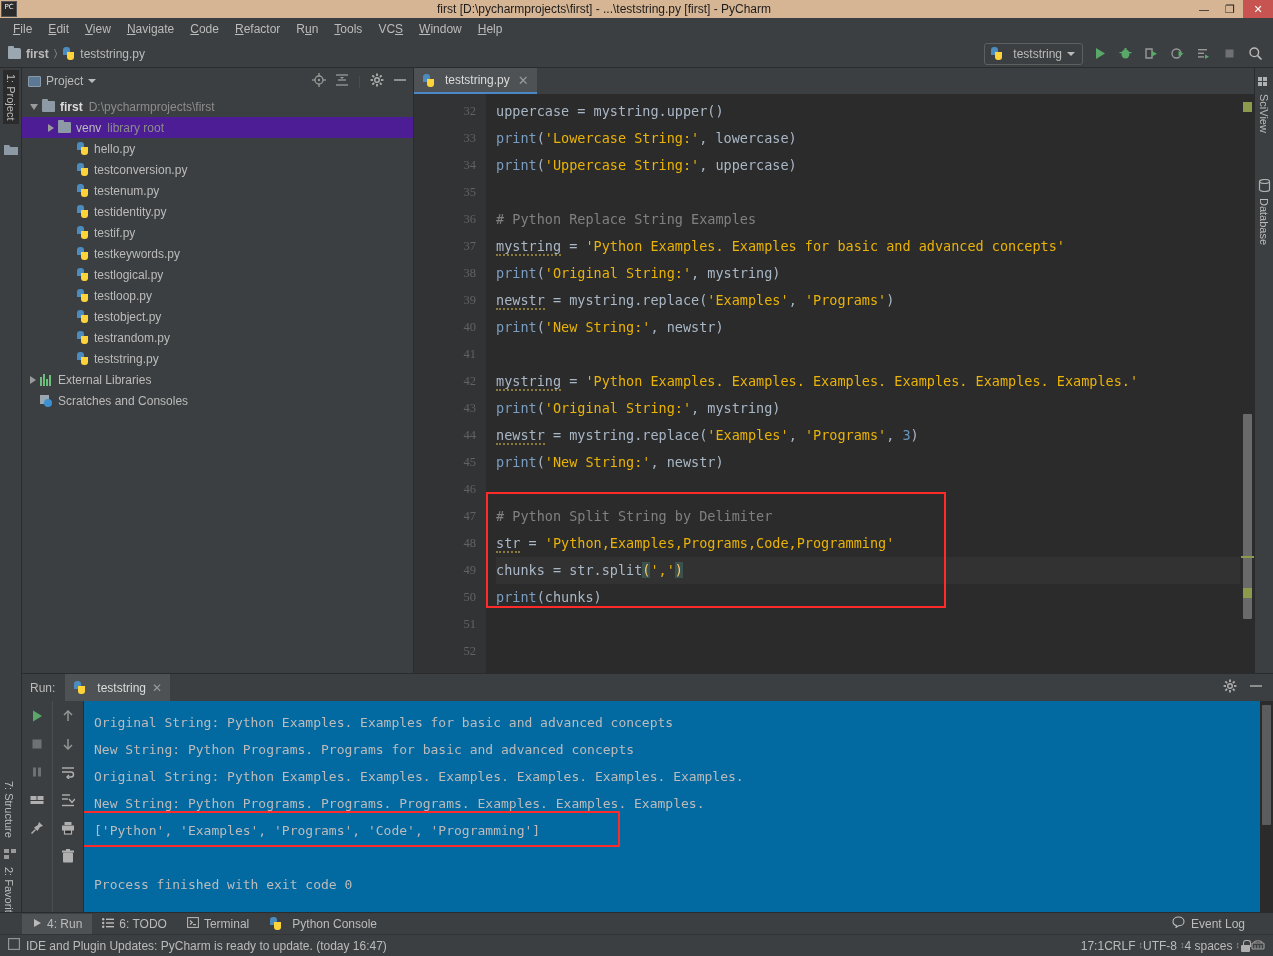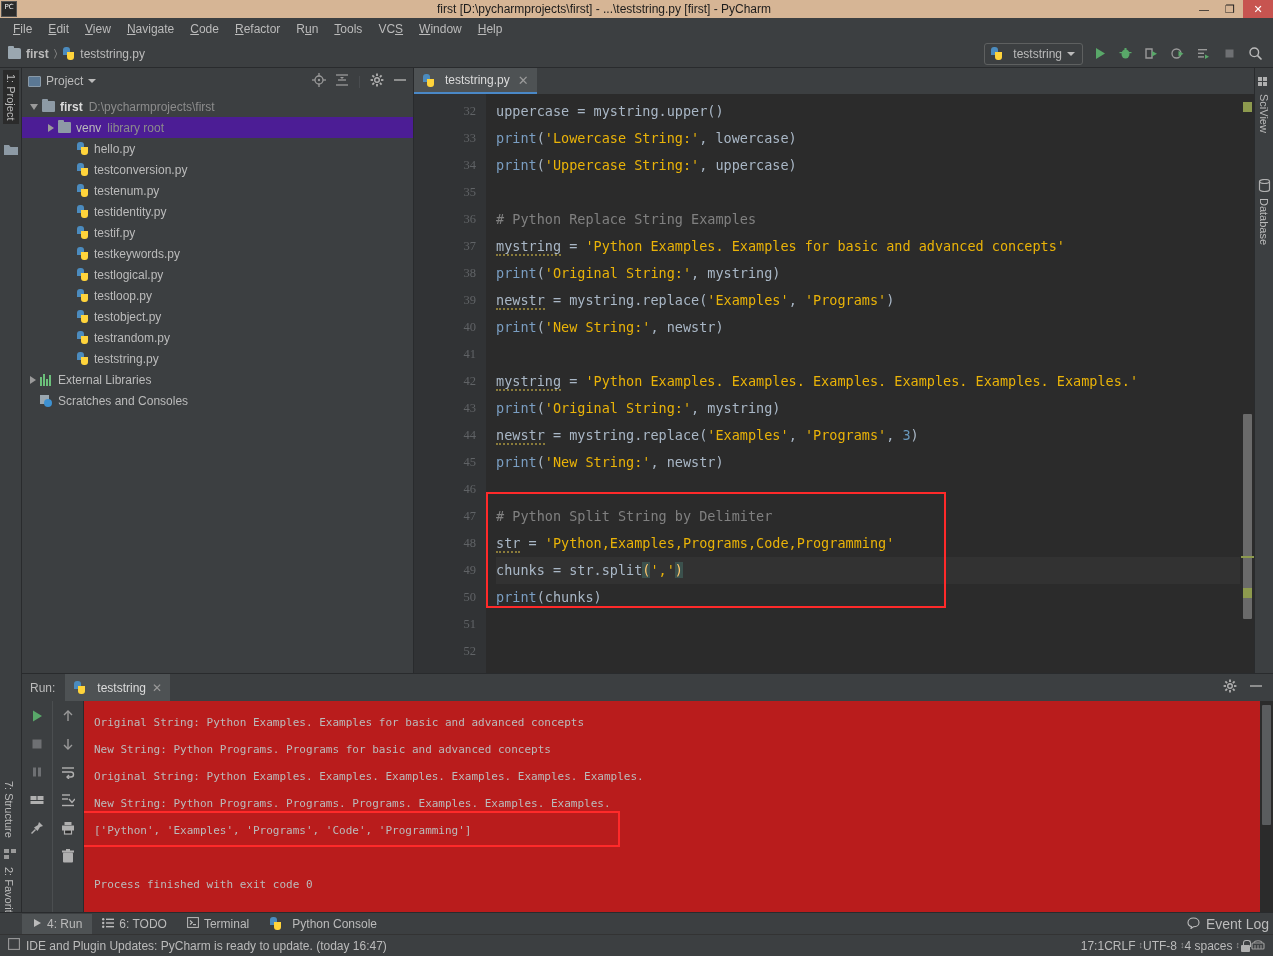--- a/index.html
+++ b/index.html
@@ -197,41 +197,41 @@
   .run-actions { margin-left:auto; display:flex; gap:12px; padding-right:10px; color:#9a9a9a; }
   .run-body { display: flex; height: 212px; }
   .run-sidebar {
     width: 62px; background: #3c3f41; display: flex;
     border-right: 1px solid #292b2d;
   }
   .rs-col { width: 31px; display: flex; flex-direction: column; align-items: center; padding-top: 4px; gap: 6px; }
   .rs-col.div { border-right: 1px solid #4b4e50; }
   .rs-ico { width: 22px; height: 22px; display:flex; align-items:center; justify-content:center; }
   .console {
-    flex: 1; background: #b91c1c; position: relative;
-    font-family: "DejaVu Sans Mono", monospace; font-size: 11px; color: #bbbbbb;
+    flex: 1; background: #0369a1; position: relative;
+    font-family: "DejaVu Sans Mono", monospace; font-size: 13px; color: #bbbbbb;
     padding: 8px 0 0 10px; overflow:hidden;
   }
   .console .cl { height: 27px; line-height: 27px; white-space: pre; }
   .console-redbox { position:absolute; border: 2px solid #ff2a2a; pointer-events:none; }
   .console-scroll-track { position:absolute; right:0; top:0; width:13px; height:212px; background:#2b2b2b;}
   .console-scroll-thumb { position:absolute; right:2px; top:4px; width:9px; height:120px; background:#5a5c5e; border-radius:1px;}
 
   
   .bottombar {
     position: absolute; left: 0; top: 912px; width: 1273px; height: 22px;
     background: #3c3f41; display: flex; align-items: center; padding-left: 22px;
     border-top: 1px solid #292b2d;
   }
   .bb-item {
     display:flex; align-items:center; gap:5px; font-size:12px; color:#bbbbbb;
     padding: 2px 10px; height: 20px;
   }
   .bb-item.active { background: #4e5254; }
-  .bb-right { margin-left:auto; display:flex; align-items:center; gap:6px; padding-right:4px; font-size:14px;}
+  .bb-right { margin-left:auto; display:flex; align-items:center; gap:6px; padding-right:28px; font-size:12px;}
 
   
   .statusbar {
     position: absolute; left: 0; top: 934px; width: 1273px; height: 22px;
     background: #3c3f41; display:flex; align-items:center; padding: 0 8px;
     font-size: 12px; color: #bbbbbb; border-top: 1px solid #333;
   }
   .sb-left { display:flex; align-items:center; gap:6px; }
   .sb-right { margin-left:auto; display:flex; align-items:center; gap:0; }
   .sb-seg { display:flex; align-items:center; gap:3px; }

